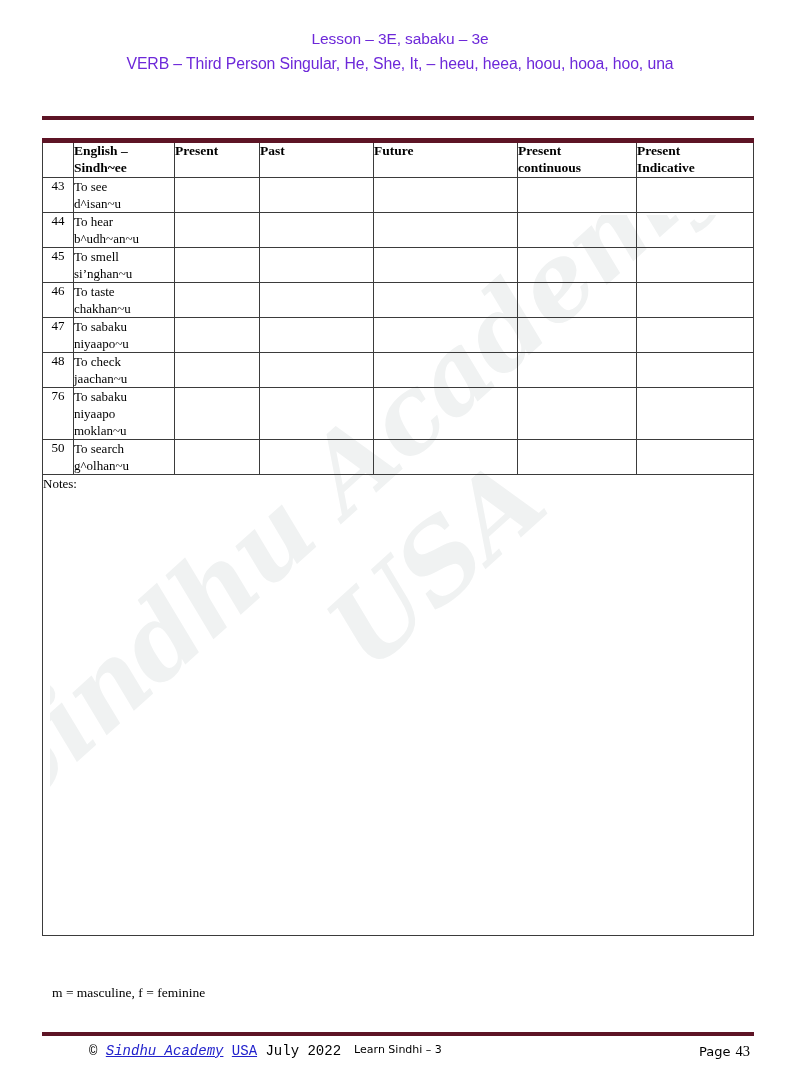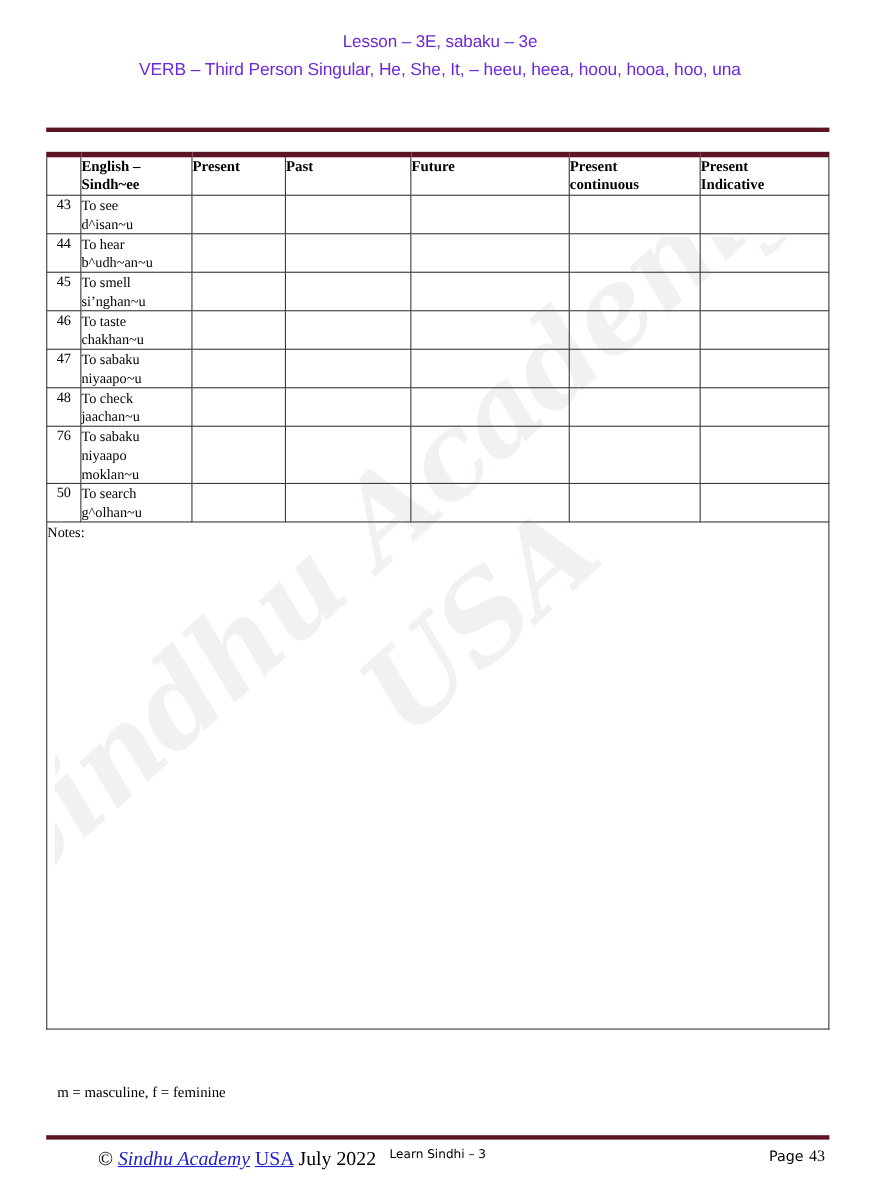--- a/index.html
+++ b/index.html
@@ -166,22 +166,22 @@
     left: 42px;
     top: 1043px;
     width: 712px;
     height: 26px;
     z-index: 2;
   }
   .f-left {
     position: absolute;
     left: 47px;
     top: 0;
-    font-family: Liberation Serif, serif;
-    font-size: 18px;
+    font-family: Liberation Mono, monospace;
+    font-size: 14px;
     white-space: nowrap;
   }
   .f-center {
     position: absolute;
     left: 0;
     top: 0;
     width: 712px;
     text-align: center;
     font-family: "DejaVu Sans", sans-serif;
     font-size: 11px;

